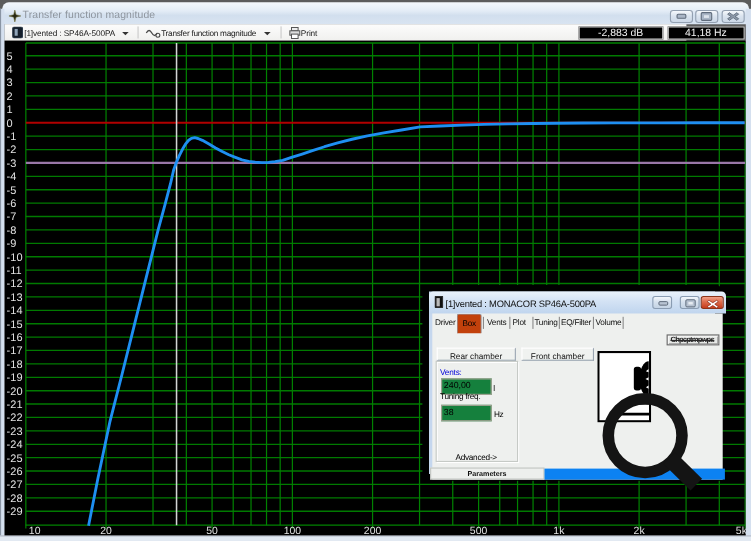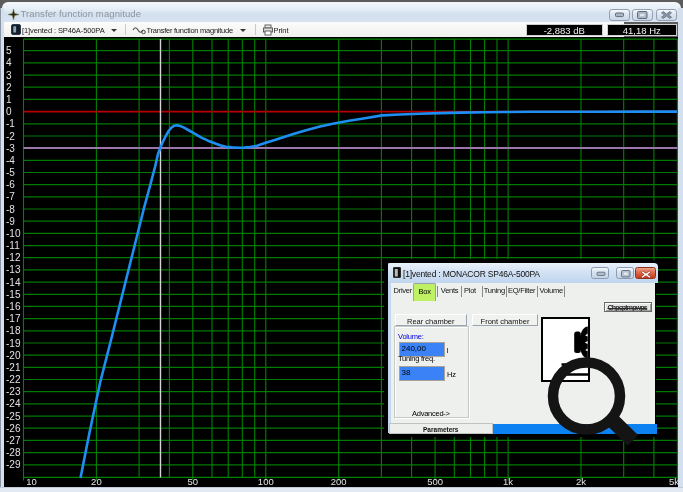--- a/index.html
+++ b/index.html
@@ -171,21 +171,21 @@
   <span class="abs tsep" style="left:90.8px"></span>
   <span class="abs tsep" style="left:114.9px"></span>
   <span class="abs tsep" style="left:146.2px"></span>
   <span class="abs tsep" style="left:172.5px"></span>
   <div class="abs" id="garble">
         <span class="abs" style="left:3px;top:1px">Chpcptmpwps</span>
       </div>
   <div class="abs chbtn" style="left:4px;width:71.5px">Rear chamber</div>
   <div class="abs chbtn" style="left:81px;width:66px;border-bottom-color:#9aa5b1">Front chamber</div>
   <div class="abs" id="grpbox"></div>
-  <span class="abs" style="left:7px;top:48.5px;font-size:7.5px;letter-spacing:-0.2px;color:#0000d8">Volume:</span>
+  <span class="abs" style="left:7px;top:48.5px;font-size:7.5px;letter-spacing:-0.2px;color:#0000d8">Vents:</span>
   <div class="abs fld" style="top:59px">240,00</div>
   <span class="abs lbl" style="left:55.5px;top:62.5px">l</span>
   <span class="abs lbl" style="left:7px;top:70.5px">Tuning freq.</span>
   <div class="abs fld" style="top:82.5px">38</div>
   <span class="abs lbl" style="left:56px;top:87px">Hz</span>
   <span class="abs lbl" style="left:21px;top:125.5px">Advanced-&gt;</span>
   <div class="abs" id="boxpic">
    <svg width="49" height="65" viewBox="0 0 49 65" style="display:block">
     <rect x="1" y="1" width="47" height="63" fill="#fff" stroke="#000" stroke-width="2"></rect>
     <g fill="#000">
@@ -202,32 +202,32 @@
   </div>
   <div class="abs" id="statusl">Parameters</div>
   <div class="abs" id="statusb"></div>
  </div>
 </div>
 <svg class="abs" id="mag" width="110" height="100" viewBox="0 0 110 100">
  <circle cx="46.5" cy="46" r="33.5" fill="none" stroke="#141414" stroke-width="10.5"></circle>
  <line x1="68.5" y1="66.5" x2="93" y2="90.5" stroke="#141414" stroke-width="15"></line>
 </svg>
 <style>
-#dlg{left:384px;top:259px;width:272px;height:178px;background:#c5d7ee;border:4px solid #000000;border-radius:5px 5px 1px 1px;z-index:10}
+#dlg{left:384px;top:259px;width:272px;height:178px;background:#c5d7ee;border:6px solid #000000;border-radius:5px 5px 1px 1px;z-index:10}
 #dlgtitle{left:0;top:0;width:270px;height:20px;border-radius:4px 4px 0 0;background:linear-gradient(#eaf2fb,#d3e2f4 45%,#c0d5ee)}
 .dbtn{top:4px;width:18px;height:12px;border:1px solid #8a9cb2;border-radius:2.5px;background:linear-gradient(#f3f7fb,#d6e1ee 45%,#c4d3e4)}
 #dclose{left:246.5px;top:4px;width:21.5px;height:12px;border:1px solid #8c3419;border-radius:2.5px;background:linear-gradient(#f0a088,#dd6a4a 45%,#c63c1c)}
 #dlgclient{left:3px;top:20px;width:264px;height:151px;background:#eef0ee}
 .tab{top:2.5px;font-size:7.5px;letter-spacing:-0.25px;color:#111}
 .tsep{top:3px;width:1px;height:10.5px;background:#8a8a8a}
-#boxtab{left:21.8px;top:0px;width:23.5px;height:18px;background:#bef264;border:1px solid #98a2ae;border-bottom:none;border-radius:2px 2px 0 0;font-size:7.5px;letter-spacing:-0.25px;text-align:center;padding-top:3px}
+#boxtab{left:21.8px;top:0px;width:23.5px;height:18px;background:#c2410c;border:1px solid #98a2ae;border-bottom:none;border-radius:2px 2px 0 0;font-size:7.5px;letter-spacing:-0.25px;text-align:center;padding-top:3px}
 #vented{left:4px;top:17.5px;width:206px;height:11.5px;background:#fff;border:1px solid #98a2ae;border-top-color:#7a848e;font-size:8px;padding:1px 0 0 2px;color:#000}
 #garble{left:212.5px;top:18.5px;width:48.5px;height:10px;background:#e6e8e6;border:1px solid #6a6a6a;box-shadow:inset 1px 1px 0 #fbfbfb,inset -1px -1px 0 #9a9a9a;text-align:center;overflow:hidden;white-space:nowrap}
 #garble span{font-size:7px;font-weight:bold;letter-spacing:-0.8px;color:#2a2a2a;text-decoration:line-through;line-height:7px}
 .chbtn{top:30.5px;height:12px;background:#f0f2f0;border:1px solid #cfd4cf;border-top-color:#fff;border-left-color:#fff;border-bottom-color:#9aa5b1;border-right-color:#9aa5b1;font-size:7.5px;text-align:center;padding-top:2px;color:#111}
 #grpbox{left:2.5px;top:42.5px;width:75.5px;height:92px;border:1px solid #c6cac6;box-shadow:1px 1px 0 #fff, inset 1px 1px 0 #fff}
-.fld{left:7.5px;width:46px;height:11.5px;background:#3b82f6;border:1px solid #a8a396;font-size:8px;padding:1px 0 12px 2px;color:#000}
+.fld{left:7.5px;width:46px;height:11.5px;background:#15803d;border:1px solid #a8a396;font-size:8px;padding:1px 0 12px 2px;color:#000}
 .lbl{font-size:7.5px;letter-spacing:-0.25px;color:#000}
 #boxpic{left:150px;top:34px;font-size:0}
 #statusl{left:-2.5px;top:139.5px;width:104.5px;height:11.5px;background:#edefed;border:1px solid #c0c4c0;font-size:6.5px;font-weight:bold;text-align:center;padding-top:2.5px;color:#111}
 #statusb{left:102px;top:140.5px;width:163.5px;height:10.5px;background:#0c82f2}
 #mag{left:540px;top:350px;z-index:30}
 </style>
 
 </body></html>

